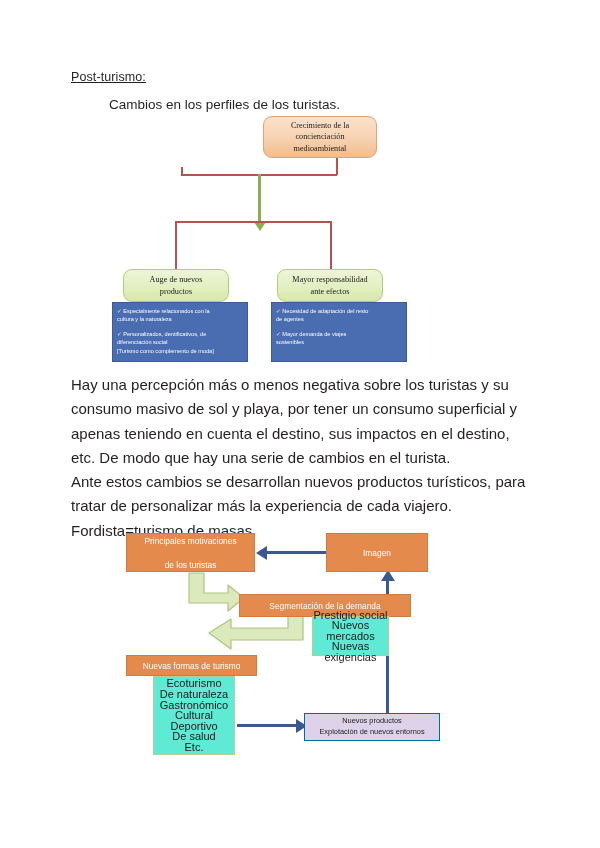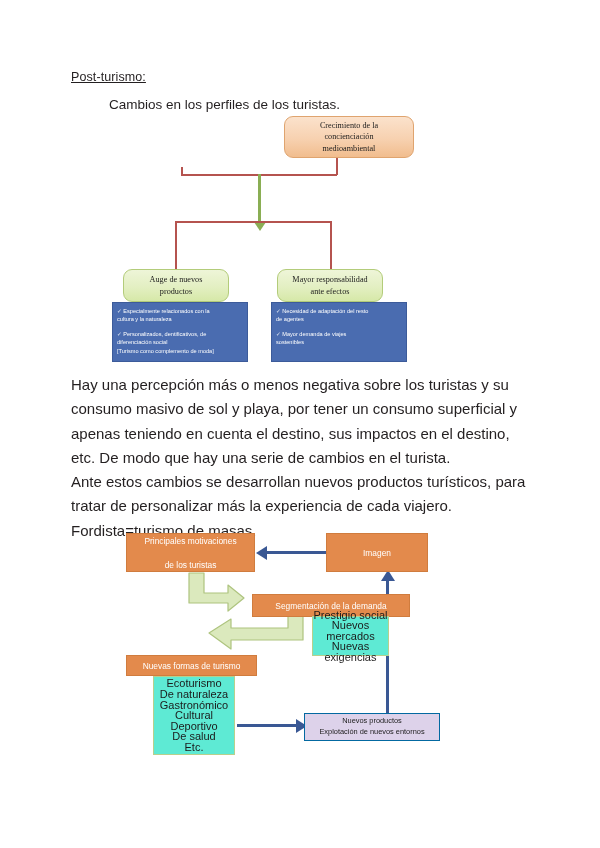--- a/index.html
+++ b/index.html
@@ -183,21 +183,21 @@
     <div class="line conn-red" style="left:336px; top:156px; width:1.6px; height:19px;"></div>
 
     <div class="line conn-green" style="left:258px; top:174px; width:3px; height:52px;"></div>
     <div class="arrow-down-green" style="left:253.5px; top:222px;"></div>
 
     <div class="line conn-red" style="left:175px; top:221px; width:156px; height:1.6px;"></div>
     <div class="line conn-red" style="left:175px; top:221px; width:1.6px; height:48px;"></div>
     <div class="line conn-red" style="left:330px; top:221px; width:1.6px; height:48px;"></div>
 
 
-    <div class="node d1-round d1-orange" style="left:284px; top:116px; width:130px; height:42px;">
+    <div class="node d1-round d1-orange" style="left:263px; top:116px; width:114px; height:42px;">
       <span style="white-space:pre-line;">Crecimiento de la
 concienciación
 medioambiental</span>
     </div>
 
     <div class="node d1-round d1-green" style="left:123px; top:269px; width:106px; height:33px;">
       <span style="white-space:pre-line;">Auge de nuevos
 productos</span>
     </div>
 
@@ -244,21 +244,21 @@
     <div class="node d2-orange" style="left:114px; top:533px; width:129px; height:39px;">
       <span style="white-space:pre-line;">Principales motivaciones
 
 de los turistas</span>
     </div>
 
     <div class="node d2-orange" style="left:314px; top:533px; width:102px; height:39px;">
       <span>Imagen</span>
     </div>
 
-    <div class="node d2-orange" style="left:240px; top:594px; width:158px; height:23px;">
+    <div class="node d2-orange" style="left:227px; top:594px; width:172px; height:23px;">
       <span>Segmentación de la demanda</span>
     </div>
 
     <div class="node d2-greenbox" style="left:300px; top:616px; width:77px; height:40px;">
       <span style="white-space:pre-line;">Prestigio social
 Nuevos mercados
 Nuevas exigencias</span>
     </div>
 
     <div class="node d2-orange" style="left:114px; top:655px; width:131px; height:21px;">

